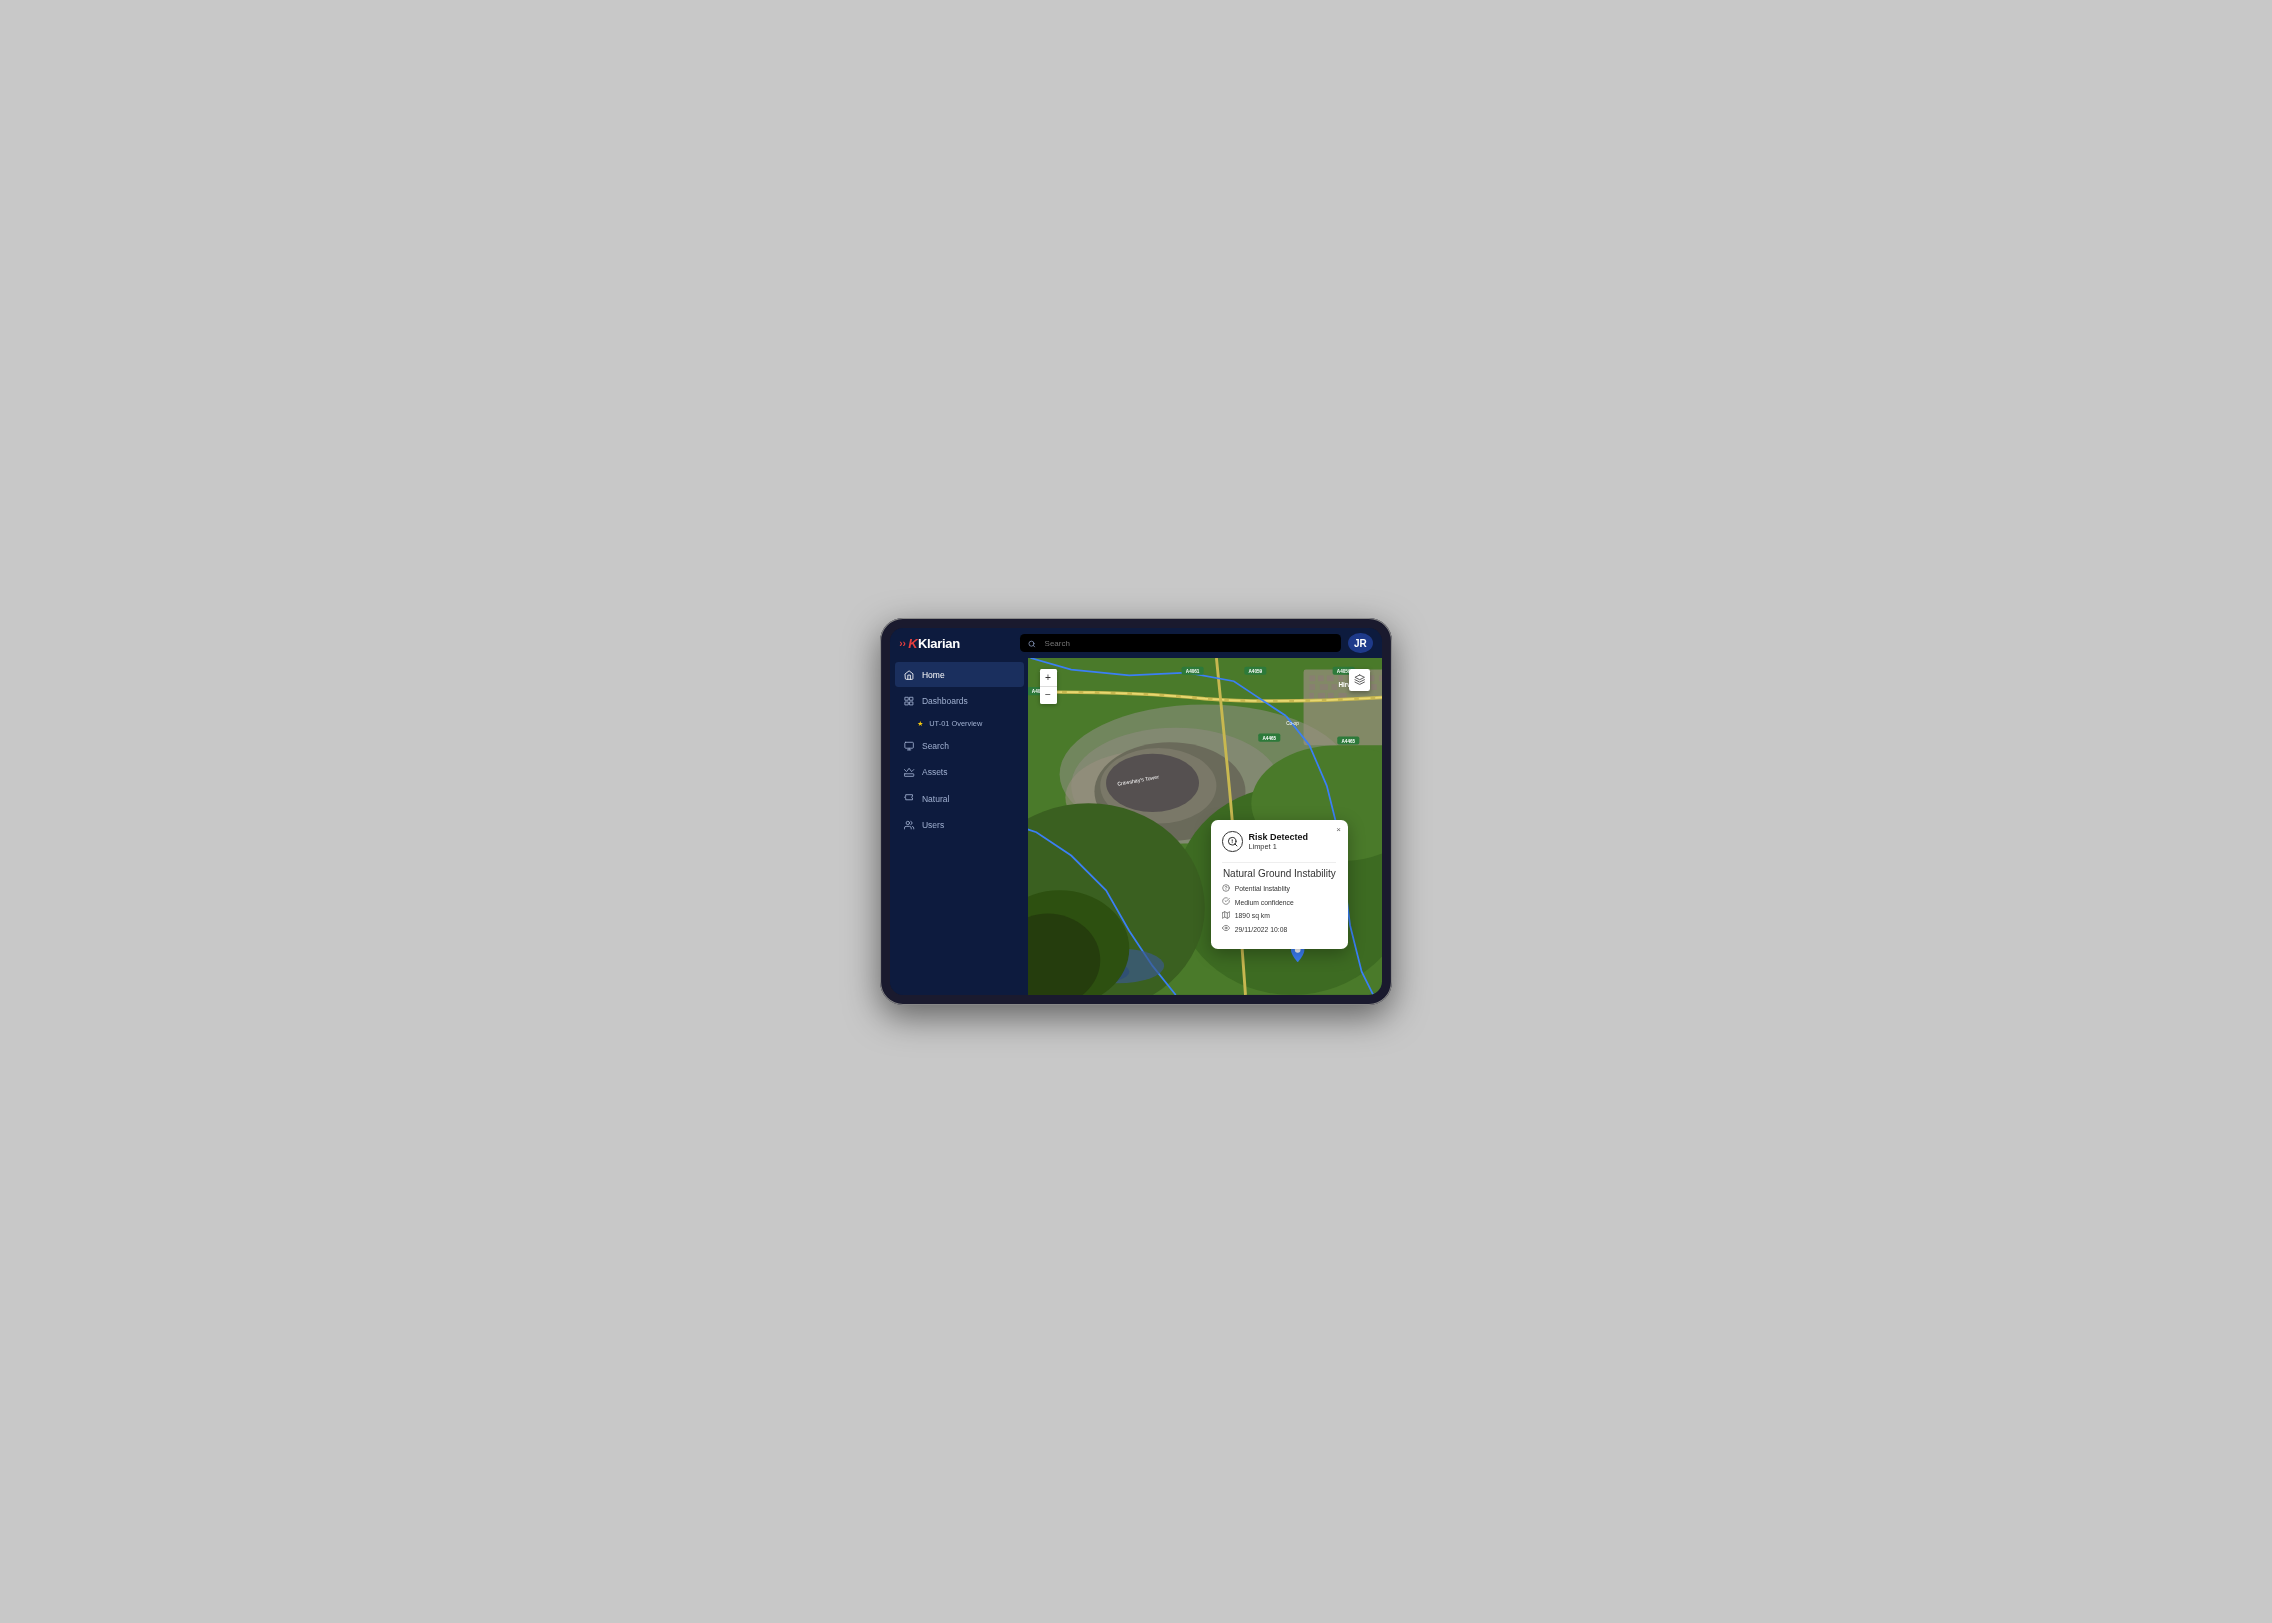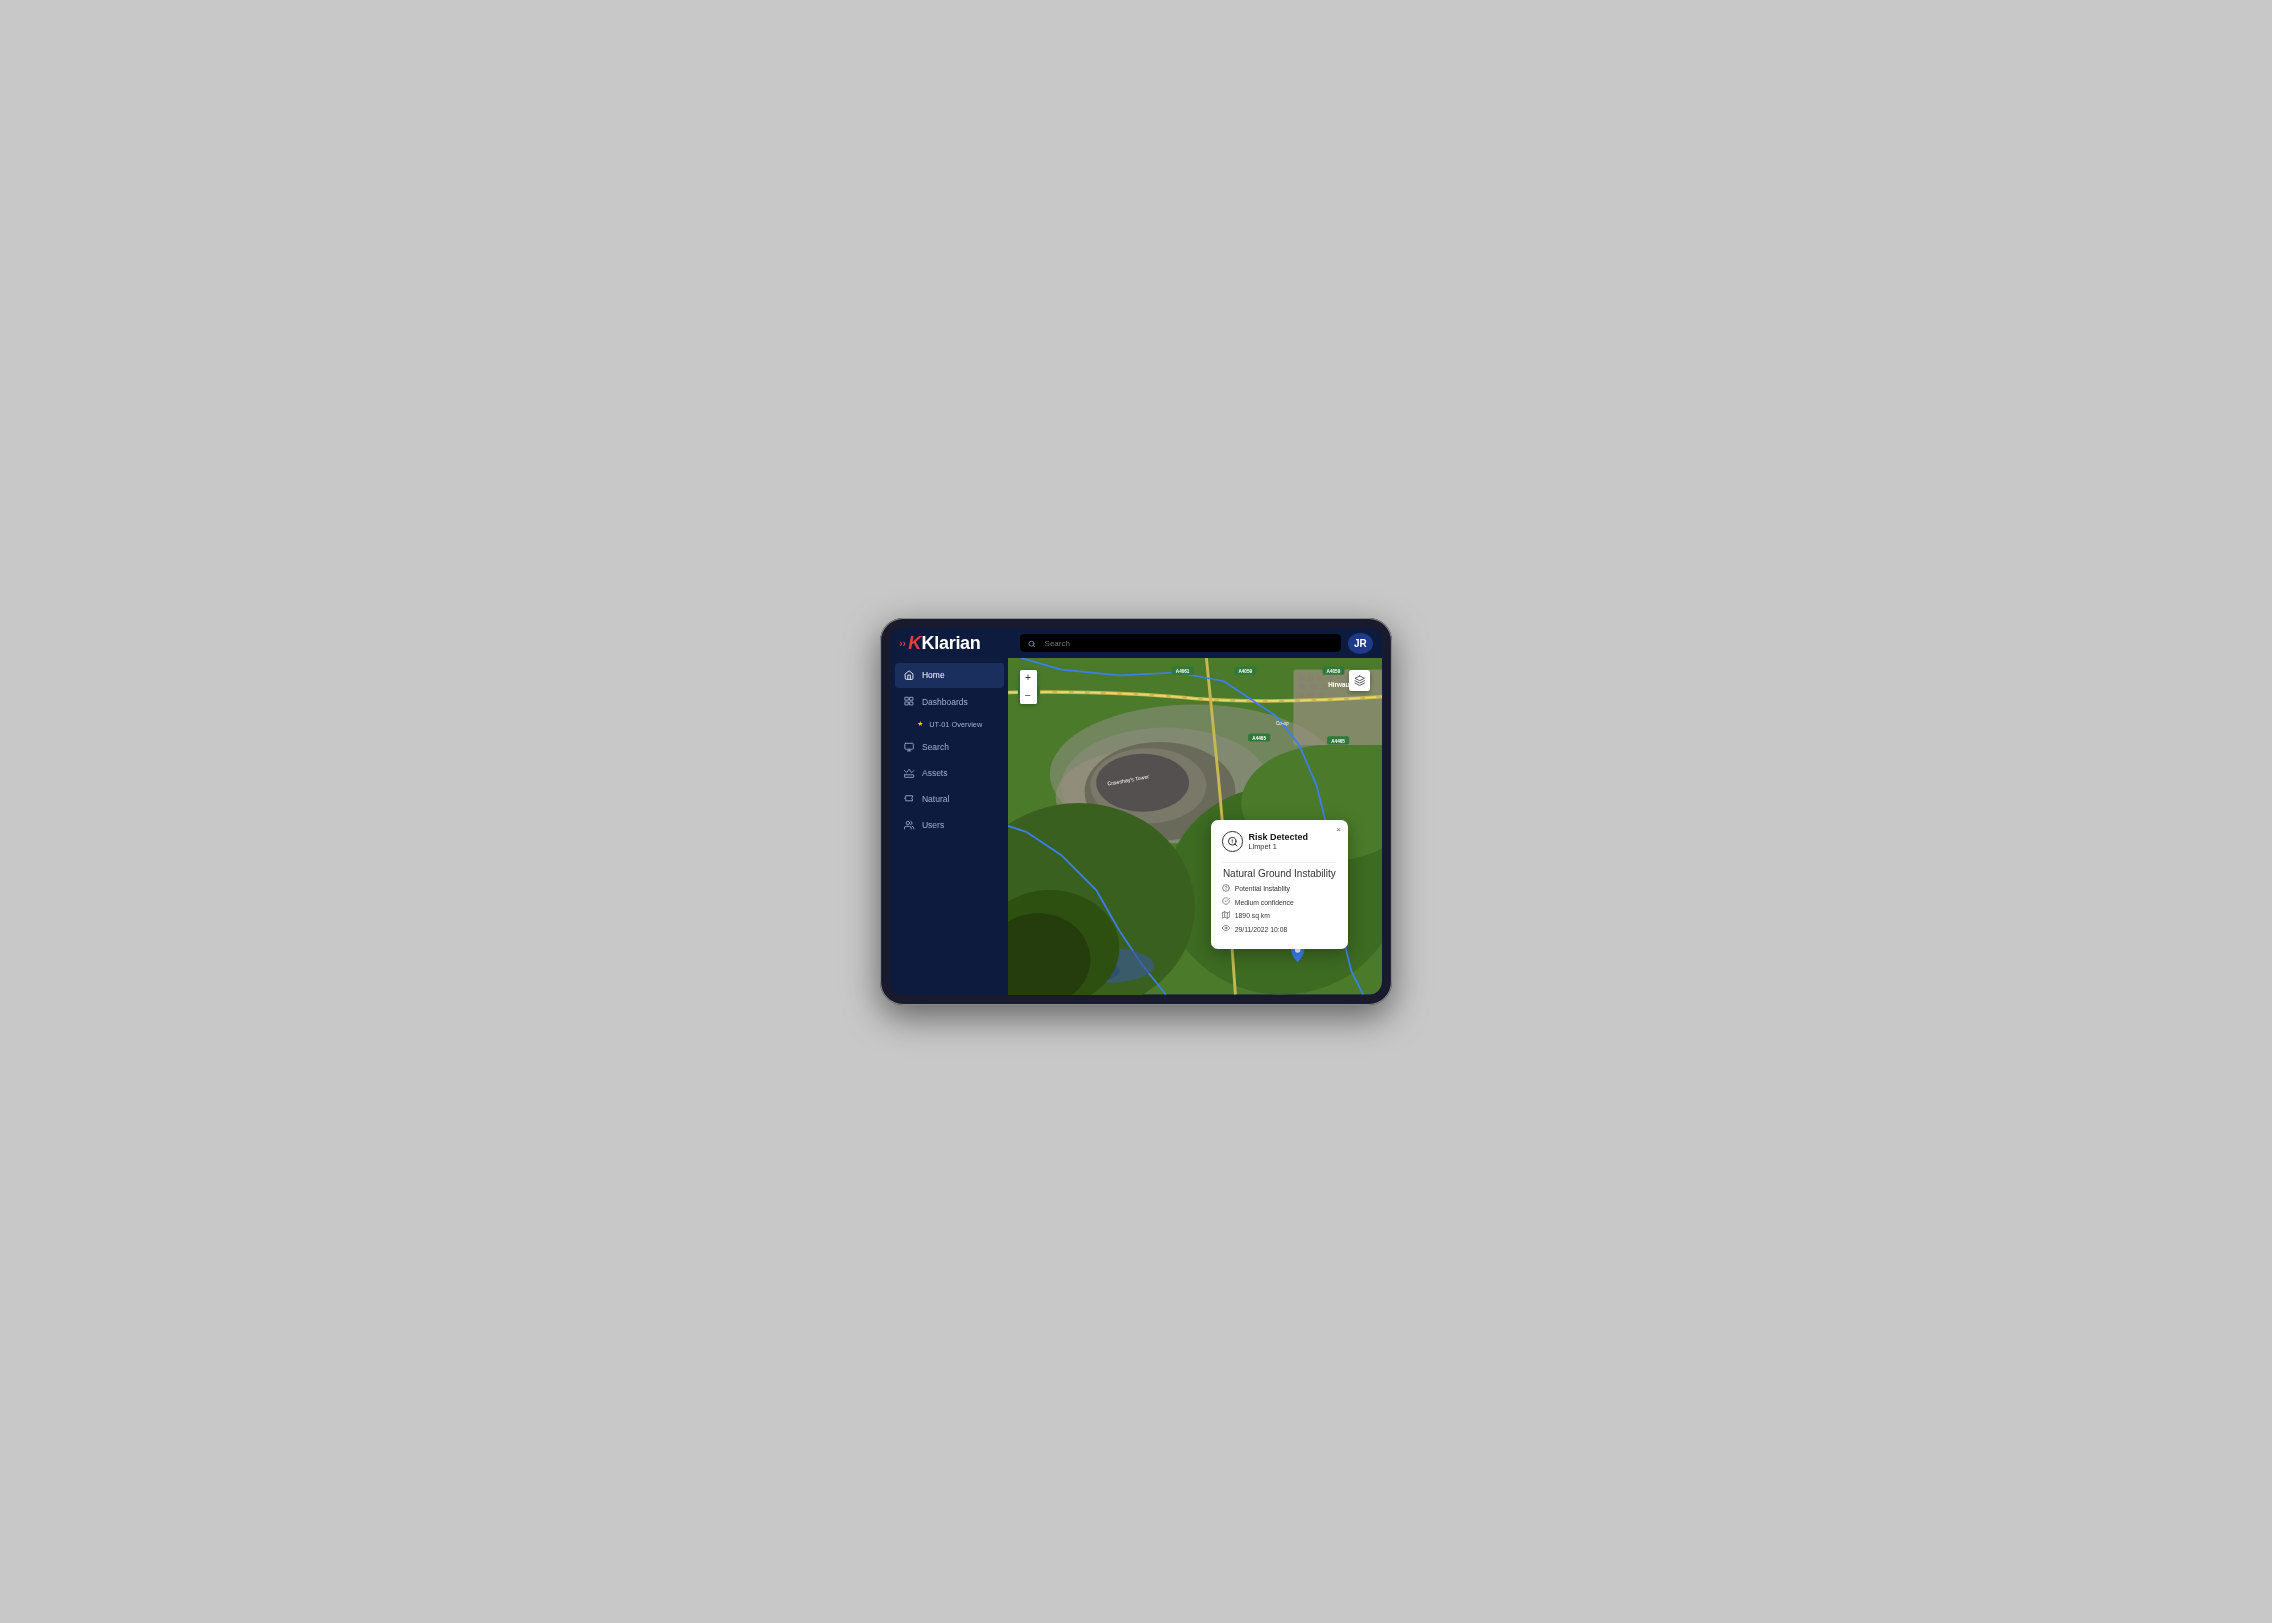--- a/index.html
+++ b/index.html
@@ -44,21 +44,21 @@
       align-items: center;
     }
     .logo-arrows {
       display: flex;
       gap: 1.1px;
       margin-right: 2.3px;
     }
     .arrow-red { color: #e53e3e; font-size: 10.2px; font-weight: bold; }
     .logo-text {
       color: white;
-      font-size: 18px;
+      font-size: 13px;
       font-weight: 700;
       letter-spacing: -0.3px;
     }
     .search-bar {
       flex: 1;
       display: flex;
       align-items: flex-end;
       background: #000000;
       border-radius: 4.6px;
       padding: 4.6px 8px;
@@ -84,21 +84,21 @@
       font-size: 10px;
       font-weight: 600;
       flex-shrink: 0;
     }
     .main-area {
       display: flex;
       flex: 1;
       overflow: hidden;
     }
     .sidebar {
-      width: 118px;
+      width: 138px;
       background: #0d1b3e;
       flex-shrink: 0;
       padding: 4.6px 0;
       display: flex;
       flex-direction: column;
       gap: 1.1px;
     }
     .sidebar-item {
       display: flex;
       align-items: center;

